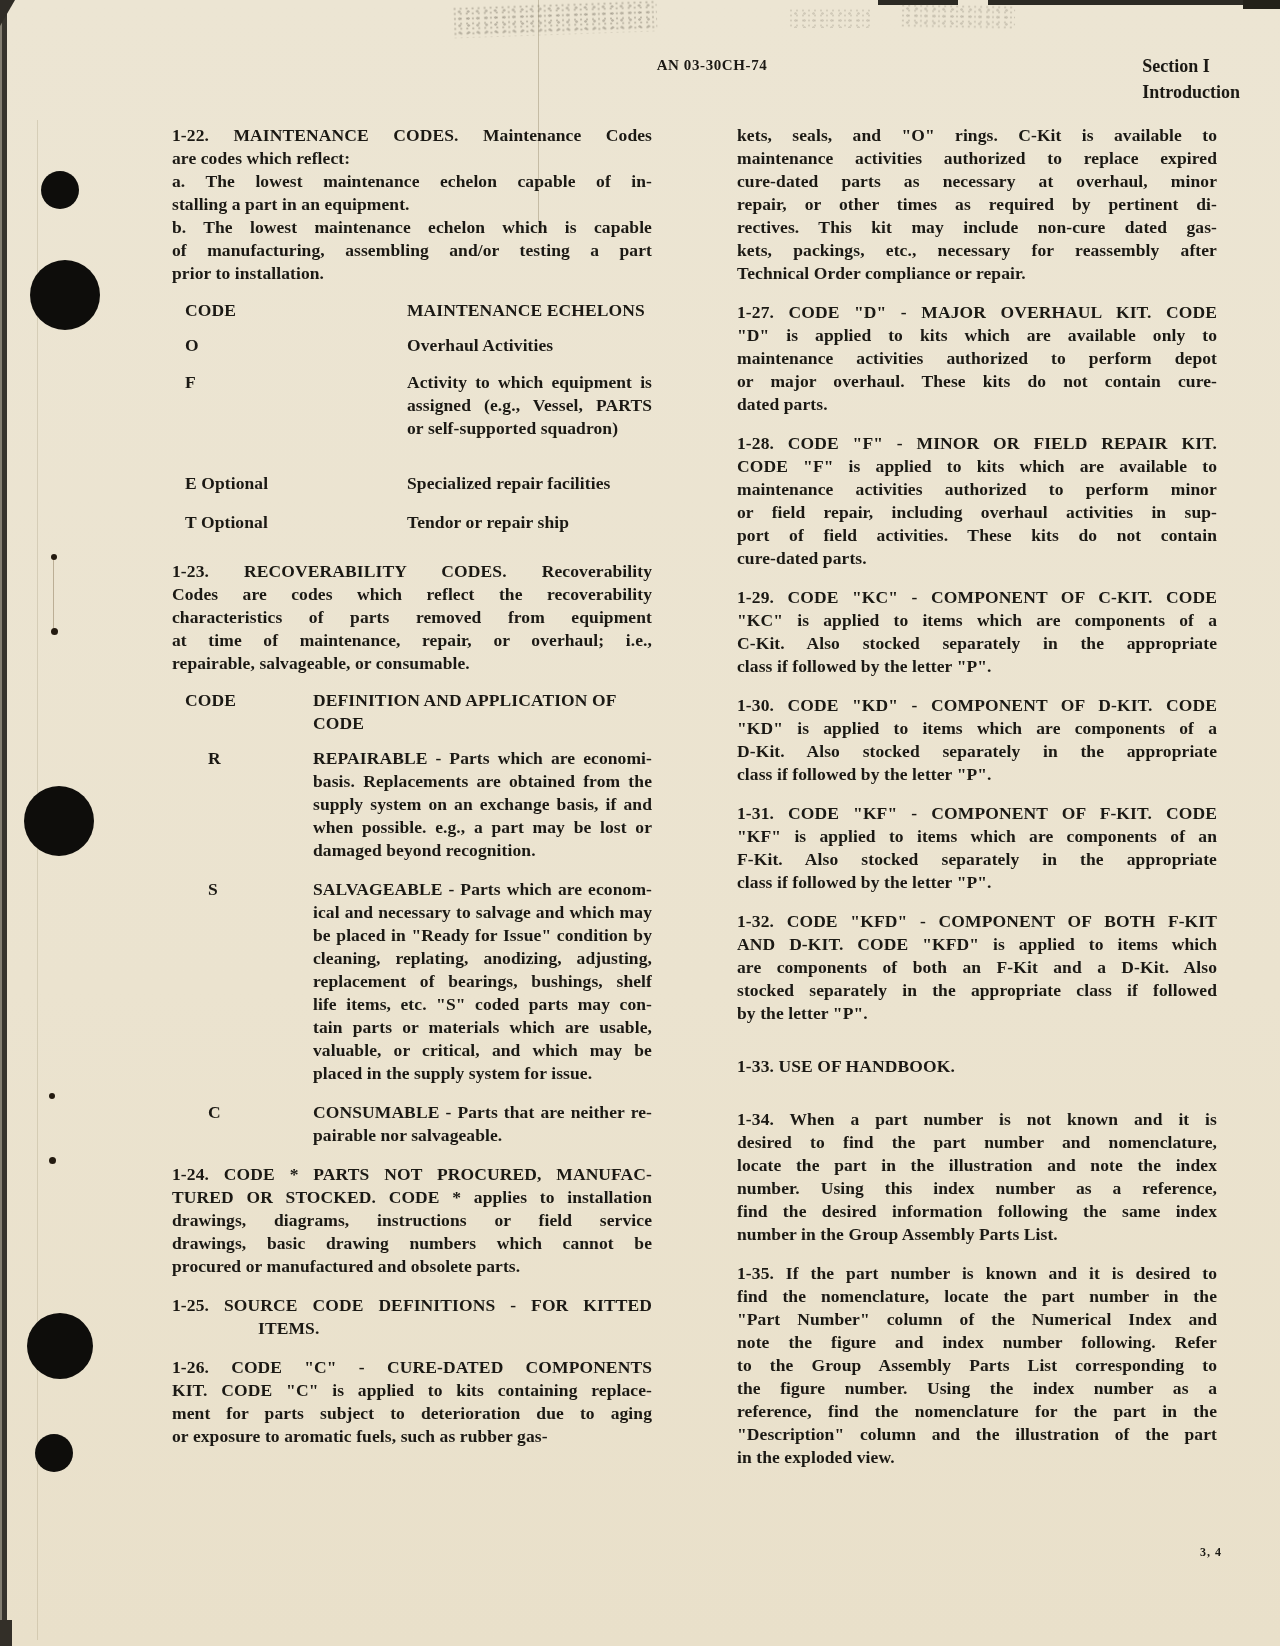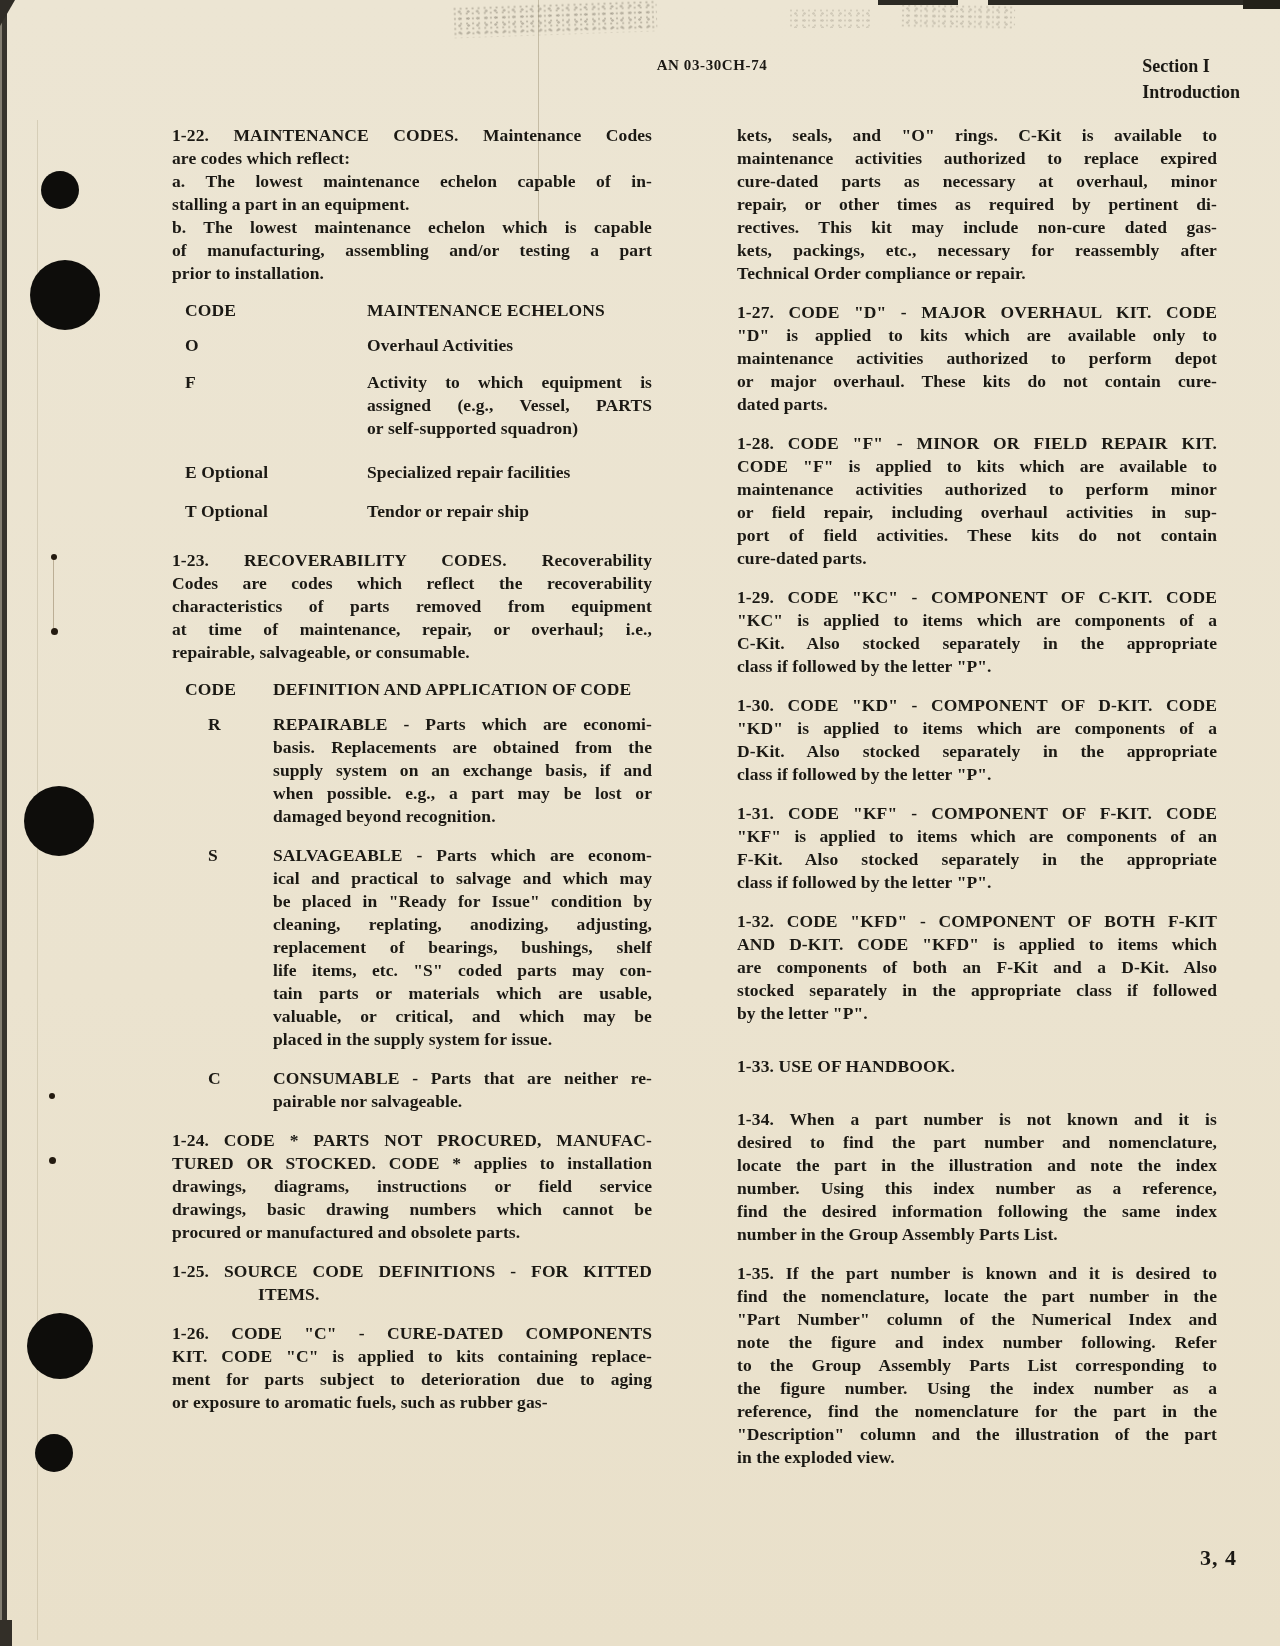--- a/index.html
+++ b/index.html
@@ -42,35 +42,35 @@
   .hole.h5{left:35px;top:1434px;width:38px;height:38px;}
   .speck{position:absolute;border-radius:50%;background:#231a10;}
   .sp1{left:51px;top:554px;width:6px;height:6px;}
   .sp2{left:51px;top:628px;width:7px;height:7px;}
   .sp3{left:49px;top:1093px;width:6px;height:6px;}
   .sp4{left:49px;top:1157px;width:7px;height:7px;}
   
   .doc-number{position:absolute;left:712px;top:57px;transform:translateX(-50%);
     font-size:15px;letter-spacing:.6px;white-space:nowrap;}
   .section-header{position:absolute;right:40px;top:53px;font-size:18px;line-height:26px;}
-  .page-number{position:absolute;left:1200px;top:1545px;font-size:22px;letter-spacing:1px;}
+  .page-number{position:absolute;left:1200px;top:1545px;font-size:12px;letter-spacing:1px;}
   
   .col{position:absolute;top:124px;width:480px;font-size:17.5px;line-height:23px;letter-spacing:.1px;}
   .col-left{left:172px;}
   .col-right{left:737px;}
   .blk{margin-top:16px;}
   .blk:first-child{margin-top:0;}
   .mt12{margin-top:12px;}.mt14{margin-top:14px;}.mt16{margin-top:16px;}
-  .mt18{margin-top:21px;}.mt26{margin-top:26px;}.mt30{margin-top:30px;}
+  .mt18{margin-top:32px;}.mt26{margin-top:26px;}.mt30{margin-top:30px;}
   
   .jline{text-align:justify;text-align-last:justify;}
   .jline.jlast{text-align-last:left;}
   .cont .jline.jlast{padding-left:86px;}
   
-  .trow{display:flex;}
+  .trow{display:flex;gap:40px;}
   .c1{flex:none;box-sizing:border-box;}
   .c2{flex:1;min-width:0;}
   .tbl1 .c1{width:195px;padding-left:13px;}
   .tbl2 .c1{width:101px;padding-left:36px;}
   .tbl2 .thead .c1{padding-left:13px;}
 </style>
 </head>
 <body>
 
 <div class="page">
@@ -188,21 +188,21 @@
               <div class="jline">when possible. e.g., a part may be lost or</div>
               <div class="jline jlast">damaged beyond recognition.</div>
             </div>
           </div>
       </div>
       <div class="trow mt16">
         <div class="c1">S</div>
         <div class="c2">
             <div class="jgroup">
               <div class="jline">SALVAGEABLE - Parts which are econom-</div>
-              <div class="jline">ical and practical to salvage and which may</div>
+              <div class="jline">ical and necessary to salvage and which may</div>
               <div class="jline">be placed in "Ready for Issue" condition by</div>
               <div class="jline">cleaning, replating, anodizing, adjusting,</div>
               <div class="jline">replacement of bearings, bushings, shelf</div>
               <div class="jline">life items, etc. "S" coded parts may con-</div>
               <div class="jline">tain parts or materials which are usable,</div>
               <div class="jline">valuable, or critical, and which may be</div>
               <div class="jline jlast">placed in the supply system for issue.</div>
             </div>
           </div>
       </div>

